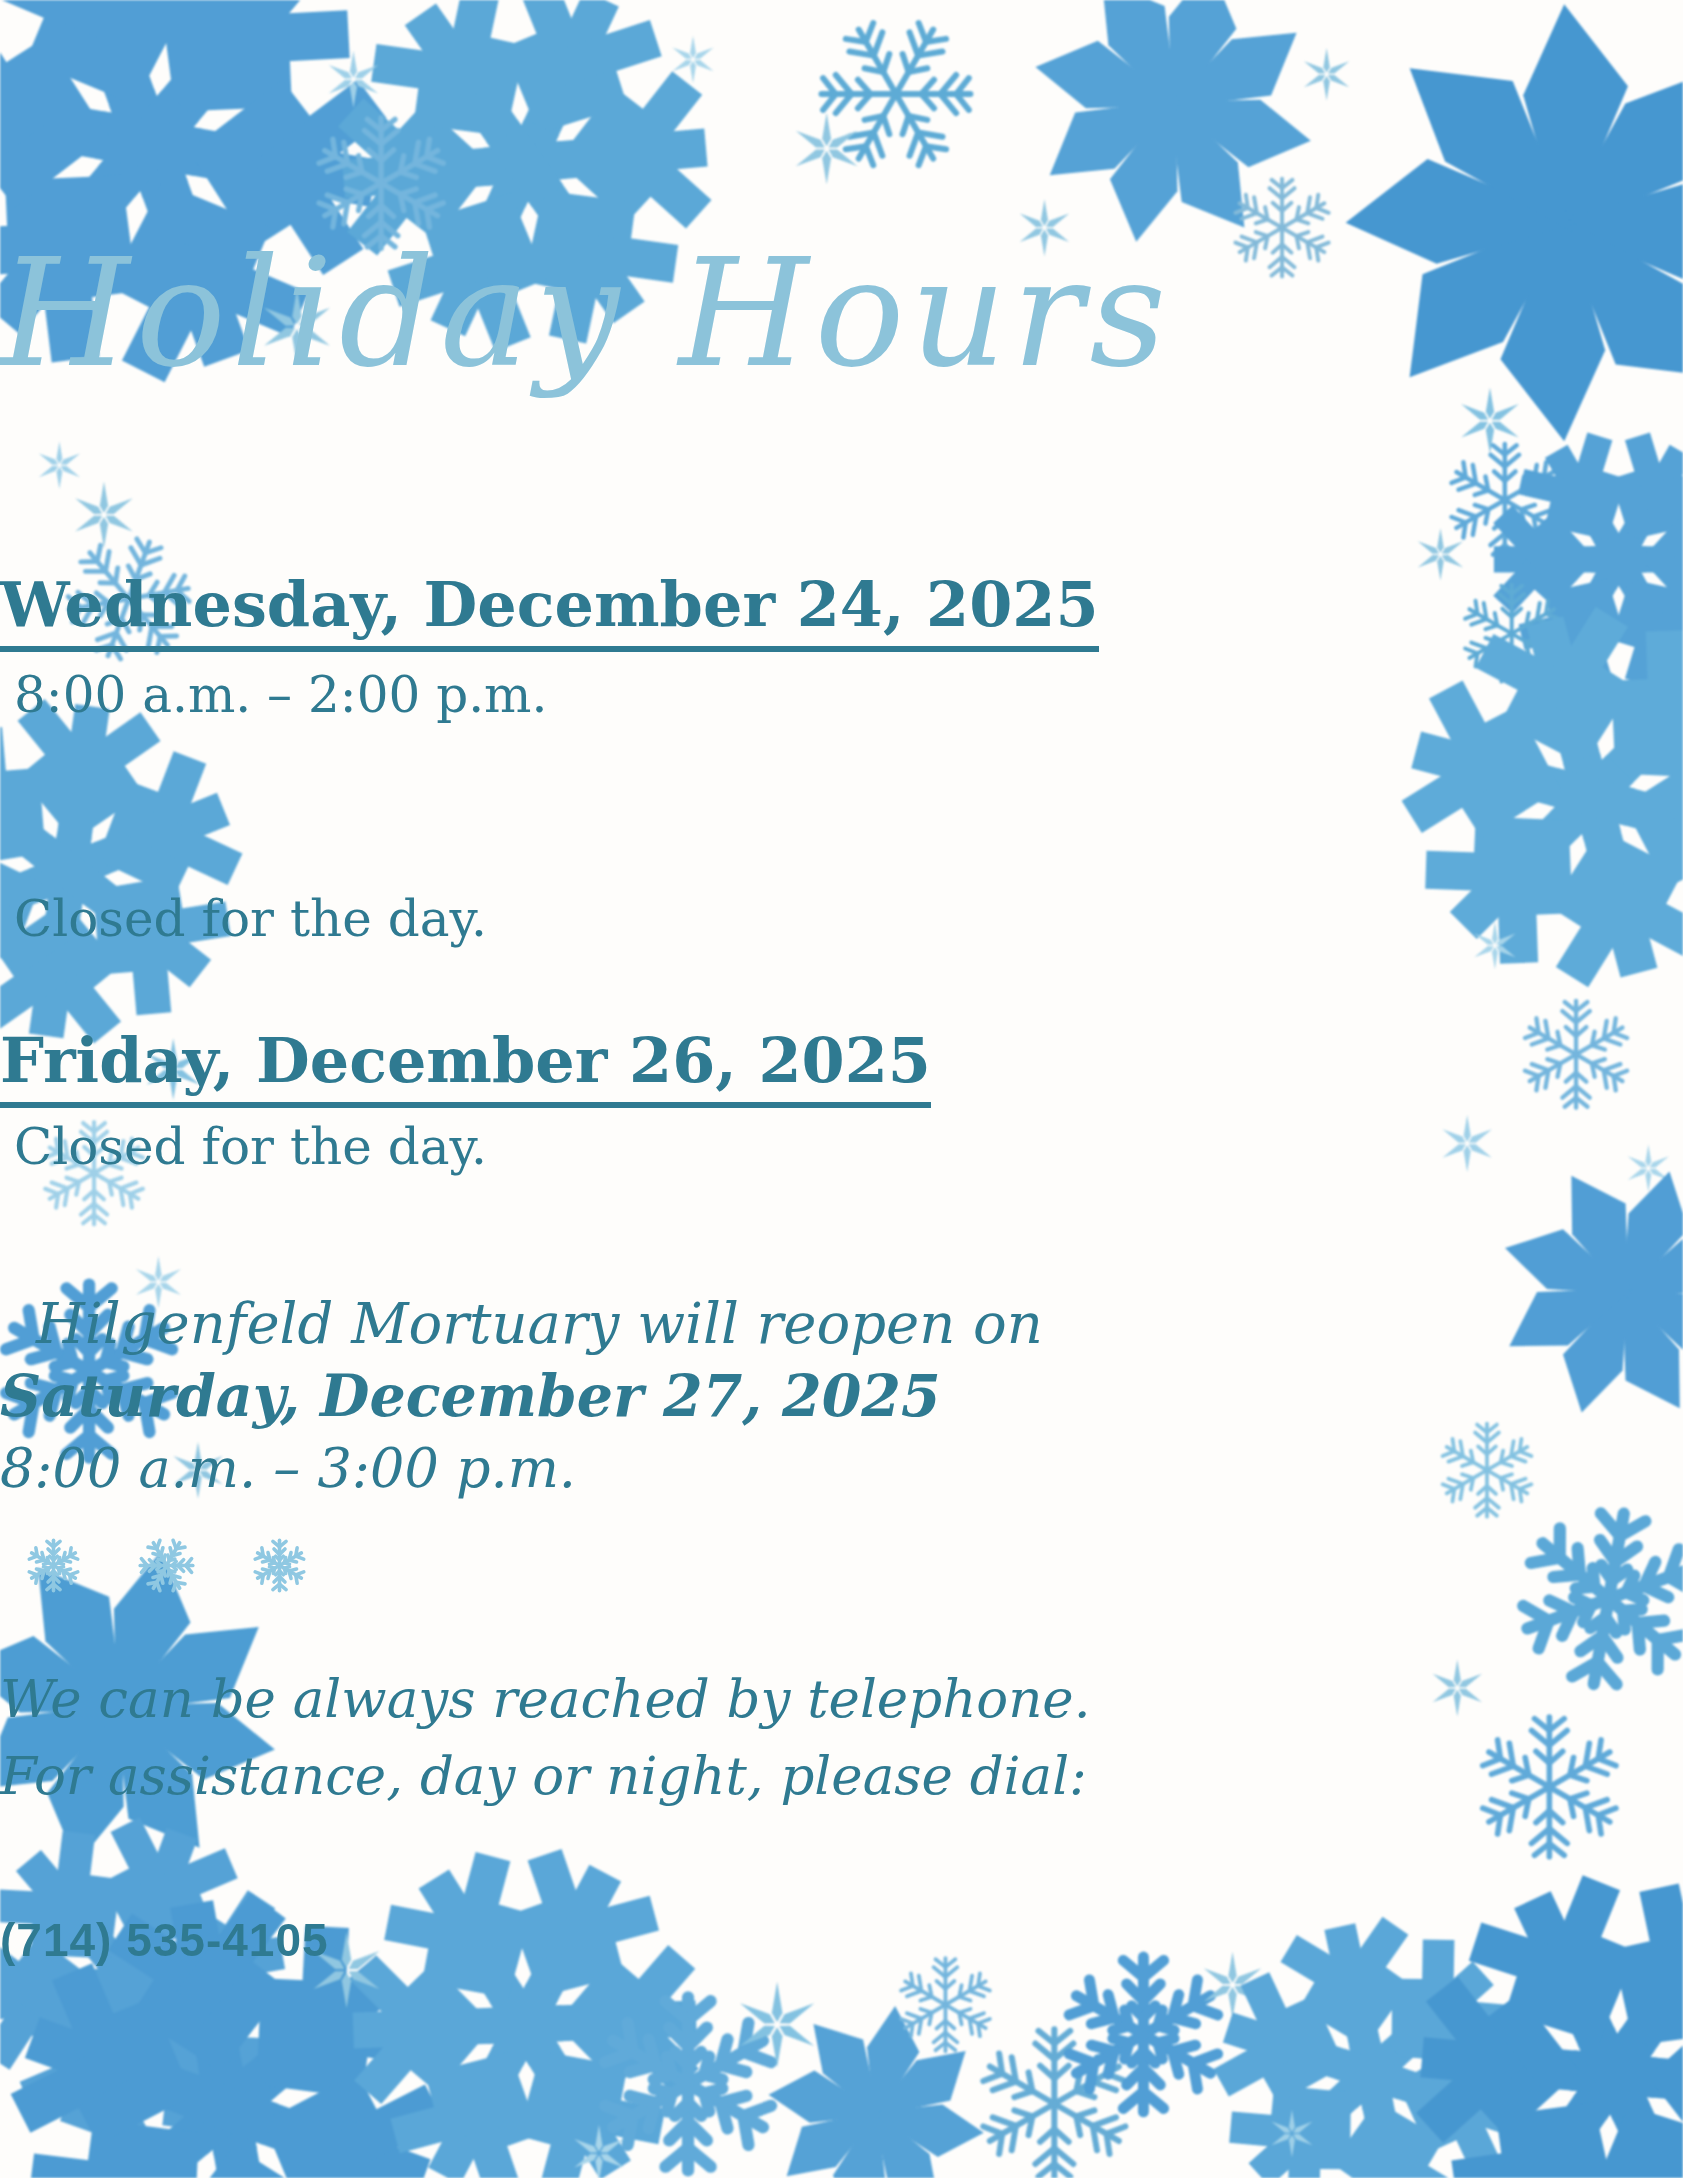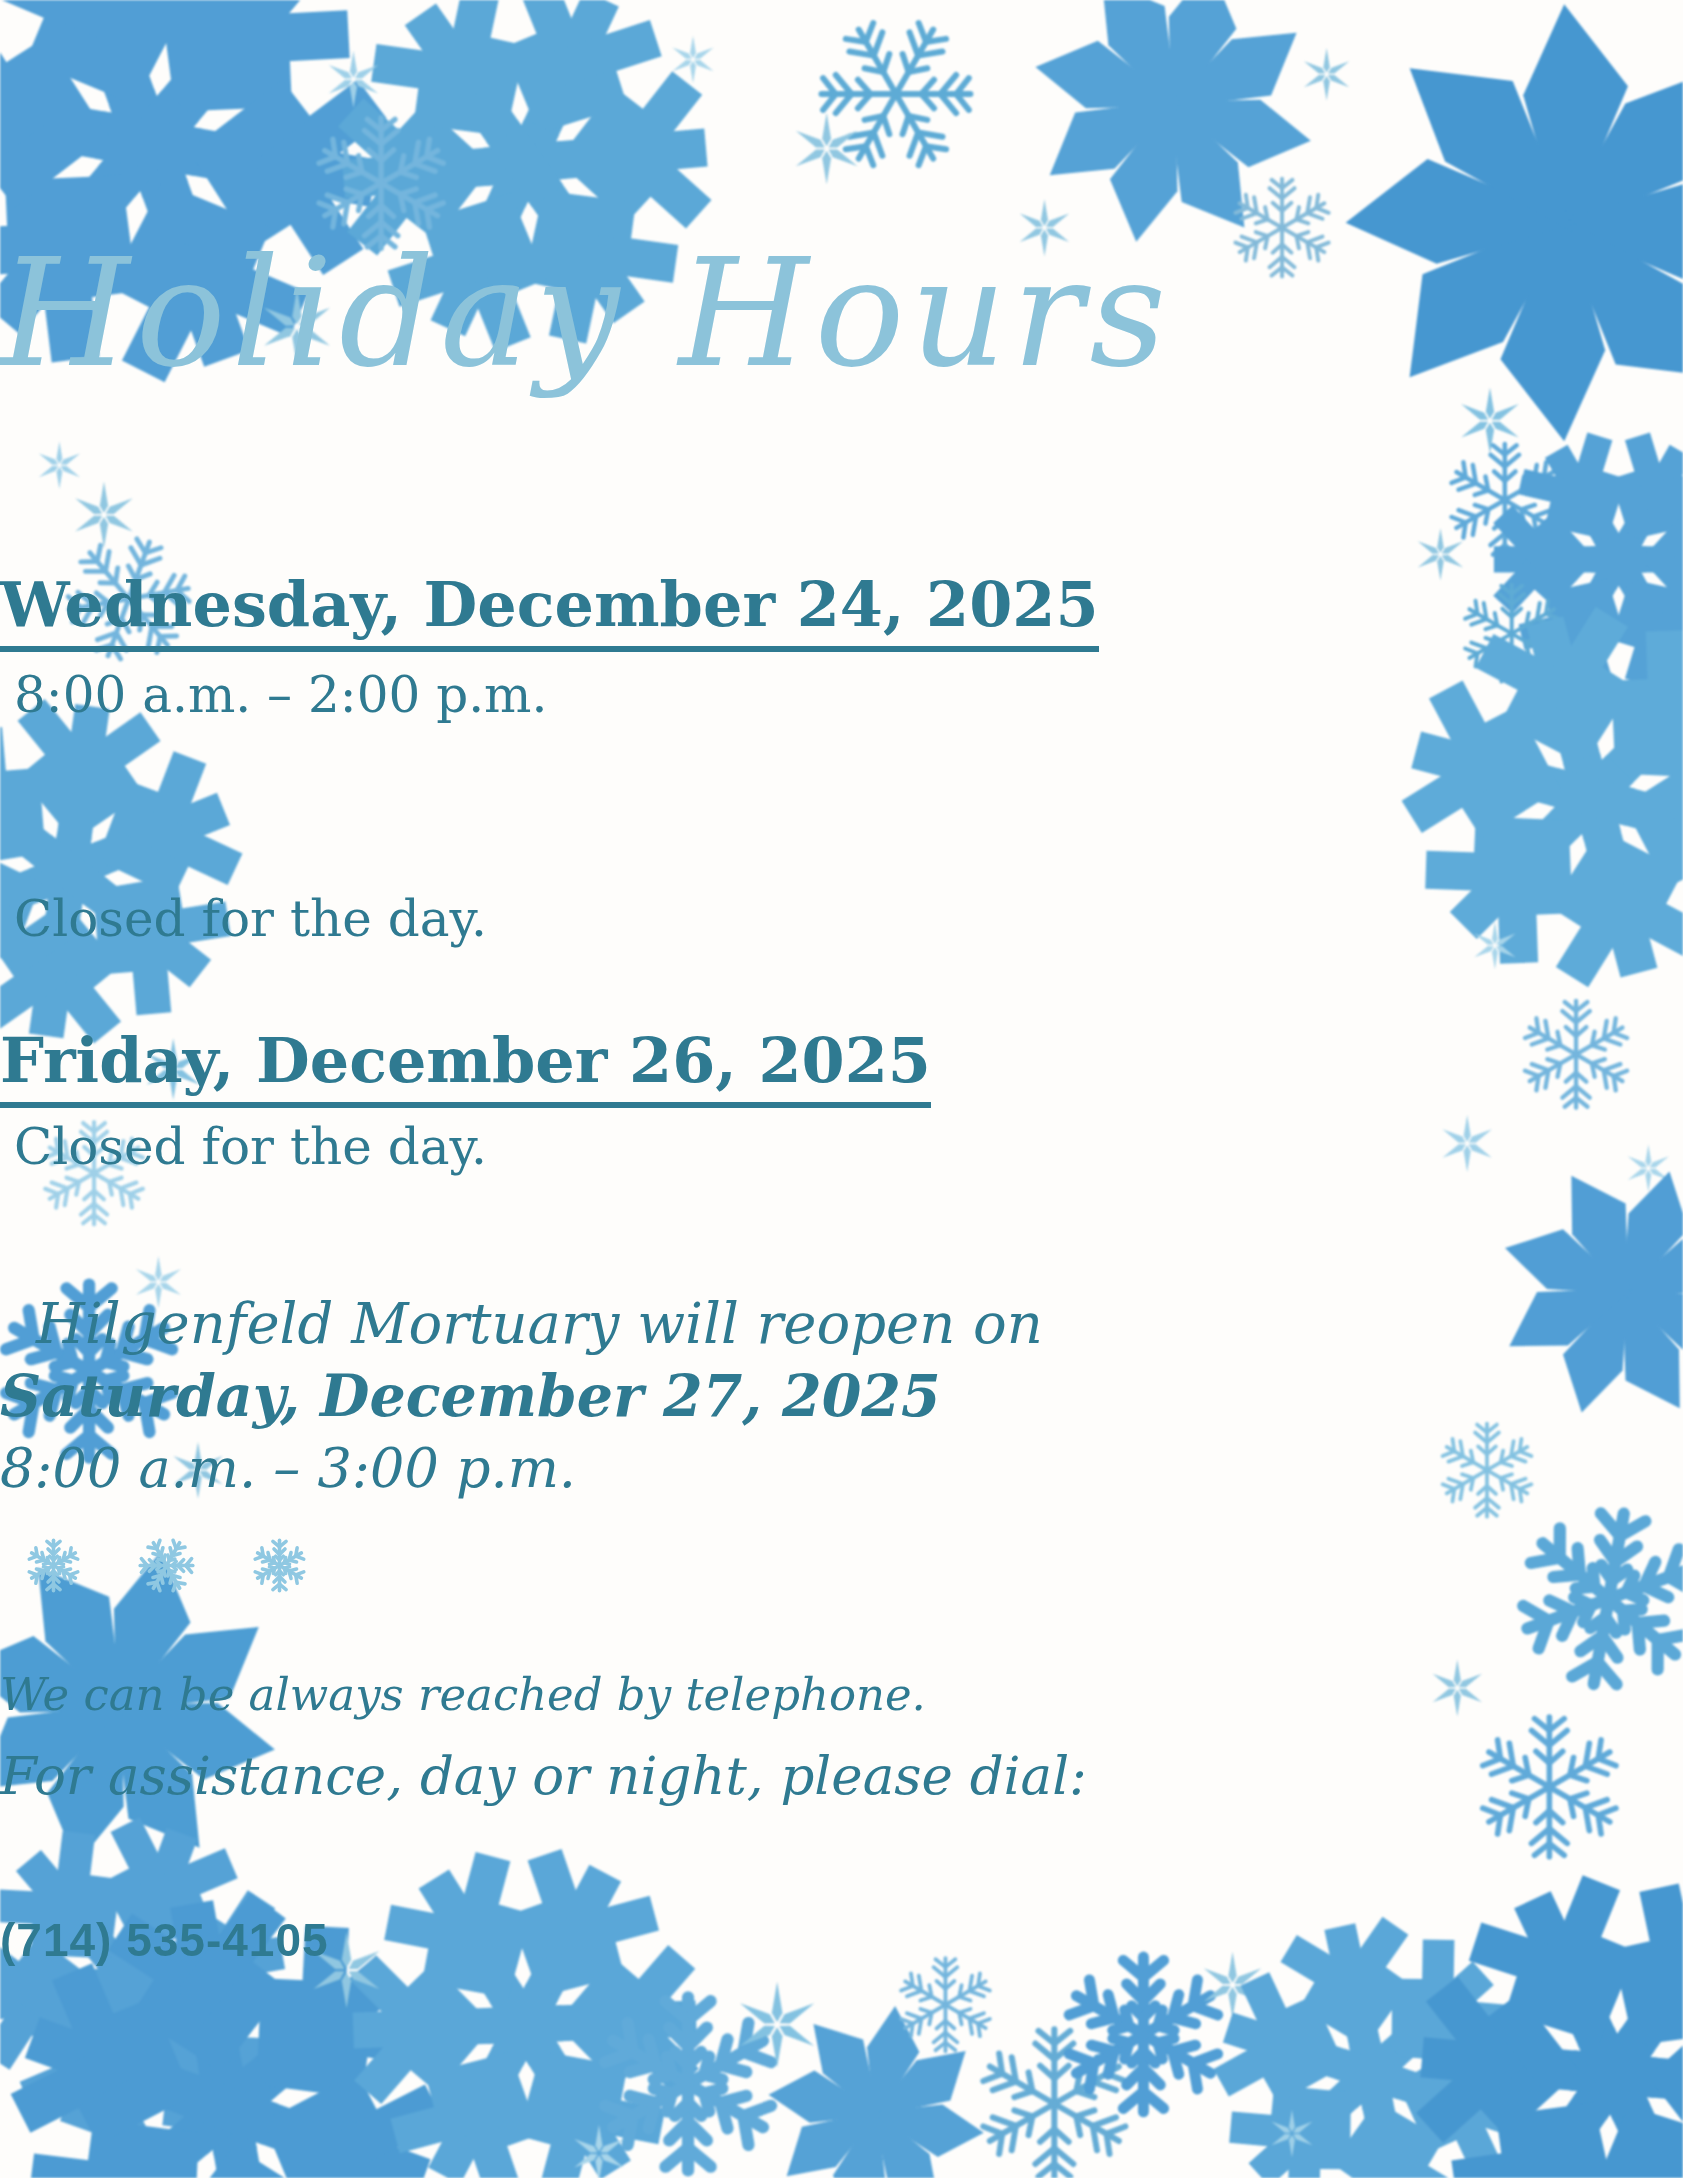--- a/index.html
+++ b/index.html
@@ -10,21 +10,21 @@
   .block{position:absolute;left:0;width:100%;text-align:left;color:#2f7a91;line-height:1.05;}
   .title{top:236px;font-size:149px;font-style:italic;font-weight:400;color:#8cc3da;letter-spacing:6px;}
   .date-h{font-size:62px;font-weight:700;}
   .date-h span{display:inline-block;border-bottom:6px solid currentColor;padding-bottom:9px;}
   .hours{font-size:50px;padding-left:14px;}
   .reopen-intro{top:1295px;font-size:56px;font-style:italic;margin-left:36px;}
   .reopen-date{top:1366px;font-size:57px;font-style:italic;font-weight:700;}
   .reopen-hours{top:1441px;font-size:54px;font-style:italic;}
   .divider{top:1537px;}
   .divider svg{display:inline-block;margin:0 26px;vertical-align:middle;}
-  .contact1{top:1671px;font-size:45px;font-style:italic;}
+  .contact1{top:1671px;font-size:53px;font-style:italic;}
   .contact2{top:1748px;font-size:53px;font-style:italic;}
   .phone{top:1916px;font-size:46px;font-weight:700;font-family:"Liberation Sans", sans-serif;
          font-style:normal;letter-spacing:1px;}
 </style>
 </head>
 <body>
 
 <div class="page">
 
   <svg class="border-svg" viewBox="0 0 1700 2200" aria-hidden="true">

